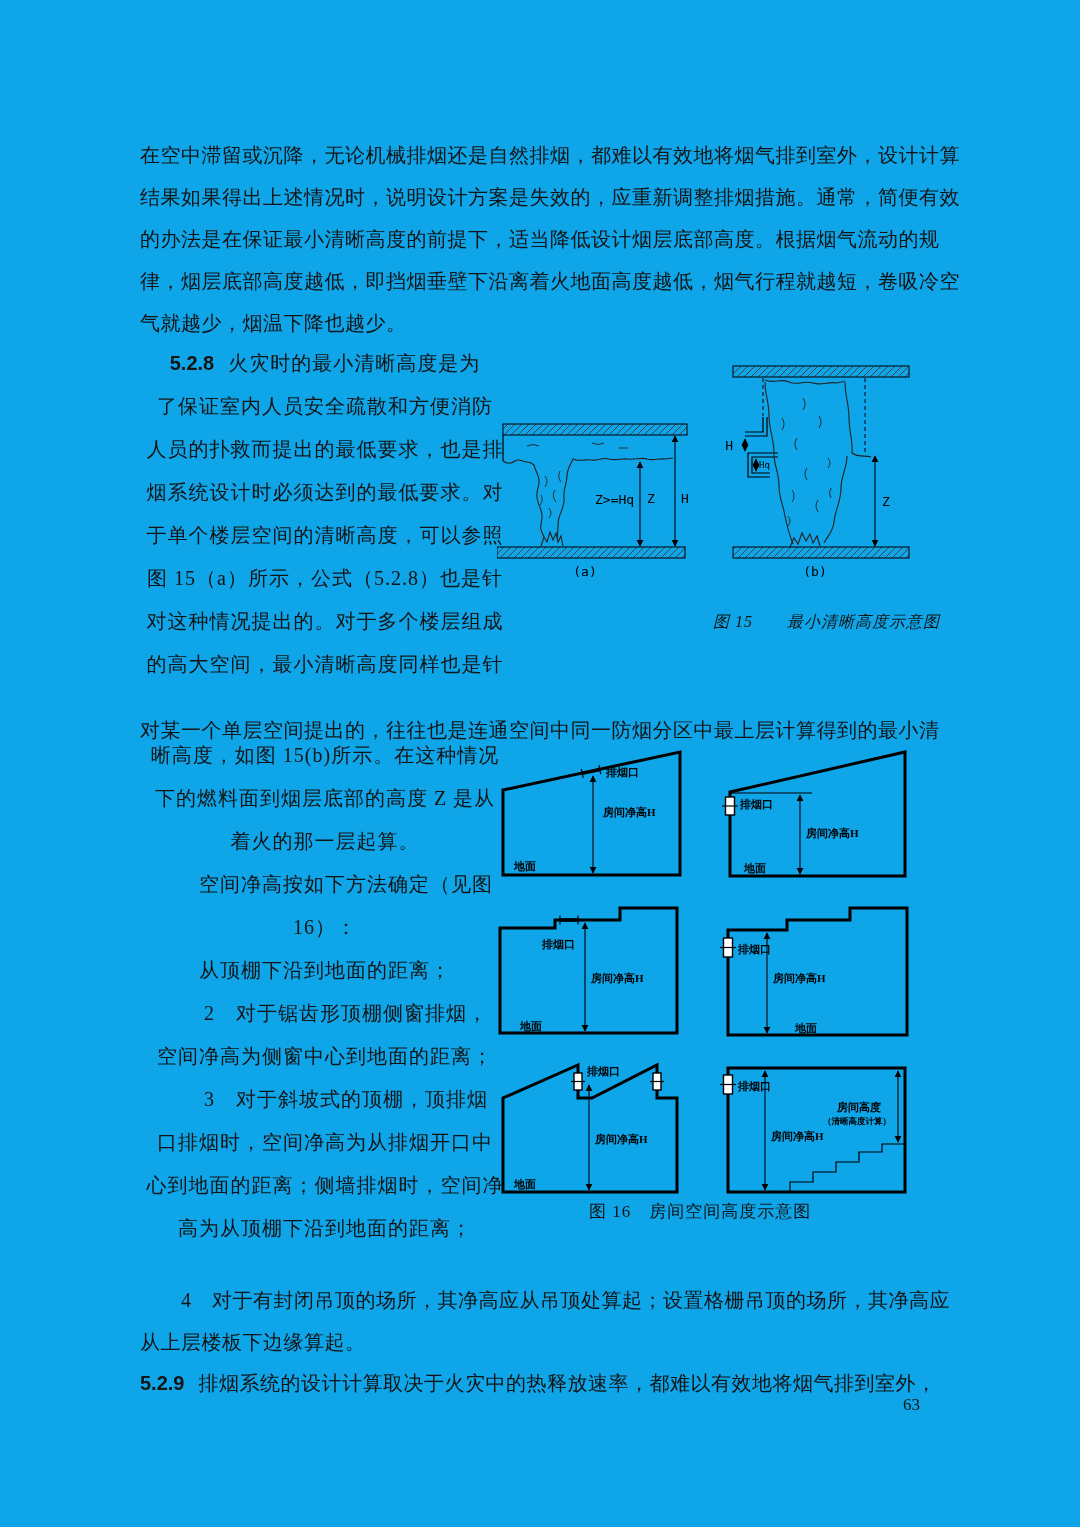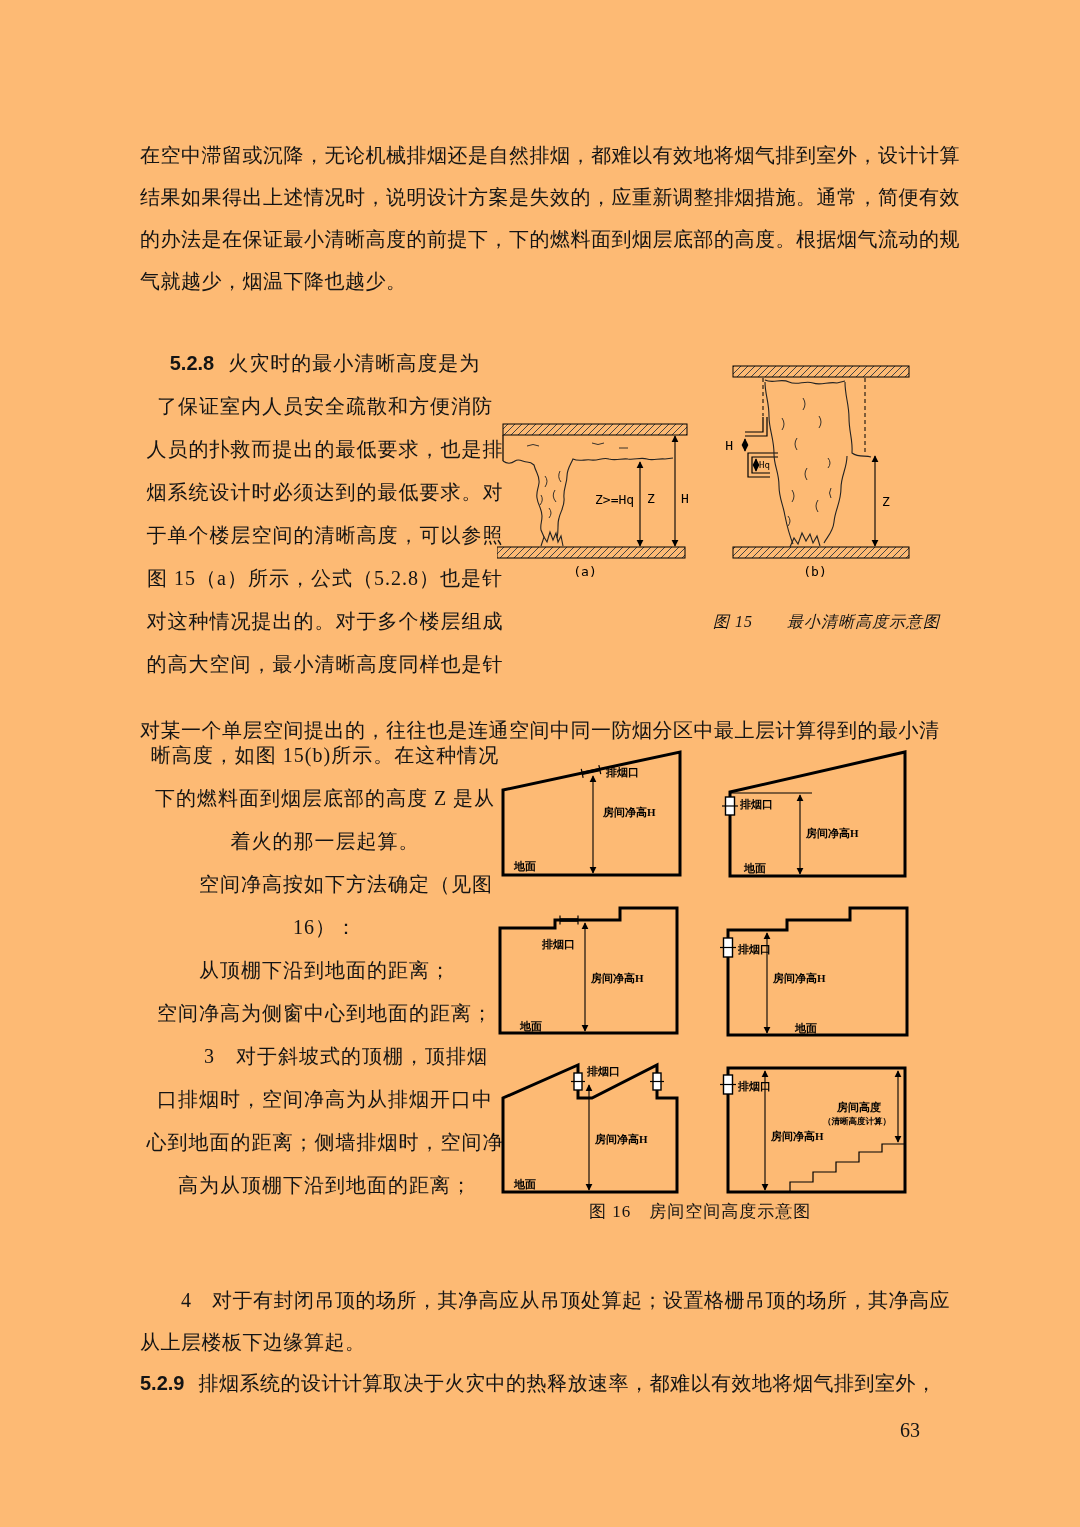--- a/index.html
+++ b/index.html
@@ -1,27 +1,27 @@
 <!DOCTYPE html>
 <html><head>
 <meta charset="utf-8">
 <style>
   html,body{margin:0;padding:0;background:#ffffff;}
-  .page{position:relative;width:1080px;height:1527px;background:#fdba74;overflow:hidden;
+  .page{position:relative;width:1080px;height:1527px;background:#0ea5e9;overflow:hidden;
         font-family:"Liberation Serif","DejaVu Serif",serif;color:#141414;}
   .abs{position:absolute;}
   .bt{font-size:20px;line-height:42px;letter-spacing:.5px;}
   .lh43 .tline{line-height:43px;}
   .col{letter-spacing:1px;text-align:center;}
   .tline{white-space:nowrap;}
   .secnum{font-family:"Liberation Sans","DejaVu Sans",sans-serif;font-weight:bold;letter-spacing:0;margin-right:14px;}
   .firstline{white-space:nowrap;}
   .caption{text-align:right;font-size:16px;letter-spacing:1px;font-style:italic;}
   .caption16{text-align:center;font-size:17px;letter-spacing:1px;}
-  .pagenum{font-size:20px;text-align:right;margin-top:24px;}
+  .pagenum{font-size:17px;text-align:right;}
   svg text{font-family:"Liberation Serif","DejaVu Serif",serif;font-weight:bold;font-size:11px;fill:#000;}
   svg text.cad{font-family:"DejaVu Sans Mono",monospace;font-weight:normal;font-size:13px;}
   svg text.cads{font-family:"DejaVu Sans Mono",monospace;font-weight:normal;font-size:9px;}
   svg text.sub{font-size:8.5px;}
   svg .ln{stroke:#000;fill:none;}
   svg .thick{stroke-width:3;}
   svg .thin{stroke-width:1.2;}
   svg .plume{stroke:#222;stroke-width:1.1;fill:none;}
   svg .sq{stroke:#222;stroke-width:.9;fill:none;}
   svg .dim{stroke:#000;stroke-width:1.1;fill:none;}
@@ -29,21 +29,22 @@
   svg .vent{fill:#fff;stroke:#000;stroke-width:1.4;}
 </style>
 </head>
 <body>
 
 <div class="page">
 
   <div class="abs bt" style="left:140px;top:134px;width:810px;">
       <div class="tline">在空中滞留或沉降，无论机械排烟还是自然排烟，都难以有效地将烟气排到室外，设计计算</div>
       <div class="tline">结果如果得出上述情况时，说明设计方案是失效的，应重新调整排烟措施。通常，简便有效</div>
-      <div class="tline">的办法是在保证最小清晰高度的前提下，下的燃料面到烟层底部的高度。根据烟气流动的规</div>
+      <div class="tline">的办法是在保证最小清晰高度的前提下，适当降低设计烟层底部高度。根据烟气流动的规</div>
+      <div class="tline">律，烟层底部高度越低，即挡烟垂壁下沿离着火地面高度越低，烟气行程就越短，卷吸冷空</div>
       <div class="tline">气就越少，烟温下降也越少。</div>
     </div>
 
   <div class="abs bt col firstline" style="left:140px;top:342px;width:370px;line-height:43px;">
     <span class="secnum">5.2.8</span><span>火灾时的最小清晰高度是为</span>
   </div>
   <div class="abs bt col lh43" style="left:140px;top:385px;width:370px;">
       <div class="tline">了保证室内人员安全疏散和方便消防</div>
       <div class="tline">人员的扑救而提出的最低要求，也是排</div>
       <div class="tline">烟系统设计时必须达到的最低要求。对</div>
@@ -134,20 +135,21 @@
       <div class="tline">对某一个单层空间提出的，往往也是连通空间中同一防烟分区中最上层计算得到的最小清</div>
     </div>
 
   <div class="abs bt col lh43" style="left:140px;top:734px;width:370px;">
       <div class="tline">晰高度，如图 15(b)所示。在这种情况</div>
       <div class="tline">下的燃料面到烟层底部的高度 Z 是从</div>
       <div class="tline">着火的那一层起算。</div>
       <div class="tline">　　空间净高按如下方法确定（见图</div>
       <div class="tline">16）：</div>
       <div class="tline">从顶棚下沿到地面的距离；</div>
+      <div class="tline">　　2　对于锯齿形顶棚侧窗排烟，</div>
       <div class="tline">空间净高为侧窗中心到地面的距离；</div>
       <div class="tline">　　3　对于斜坡式的顶棚，顶排烟</div>
       <div class="tline">口排烟时，空间净高为从排烟开口中</div>
       <div class="tline">心到地面的距离；侧墙排烟时，空间净</div>
       <div class="tline">高为从顶棚下沿到地面的距离；</div>
     </div>
 
   <svg class="abs" style="left:490px;top:742px;" width="460" height="456" viewBox="0 0 460 456">
     <defs>
       <marker id="ah16" viewBox="0 0 10 10" refX="9" refY="5" markerWidth="6.5" markerHeight="6.5" orient="auto-start-reverse">

